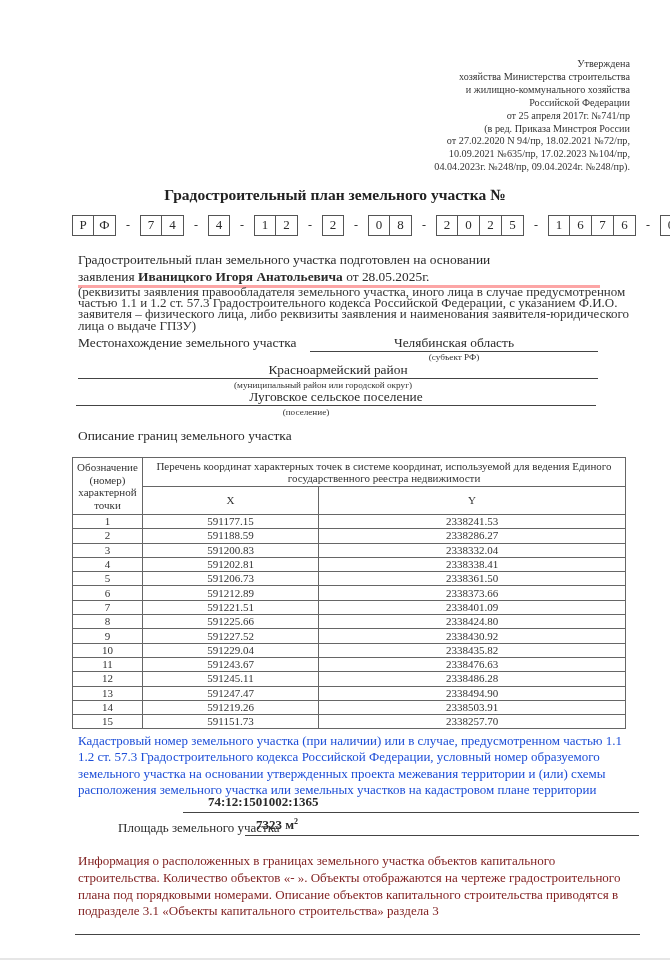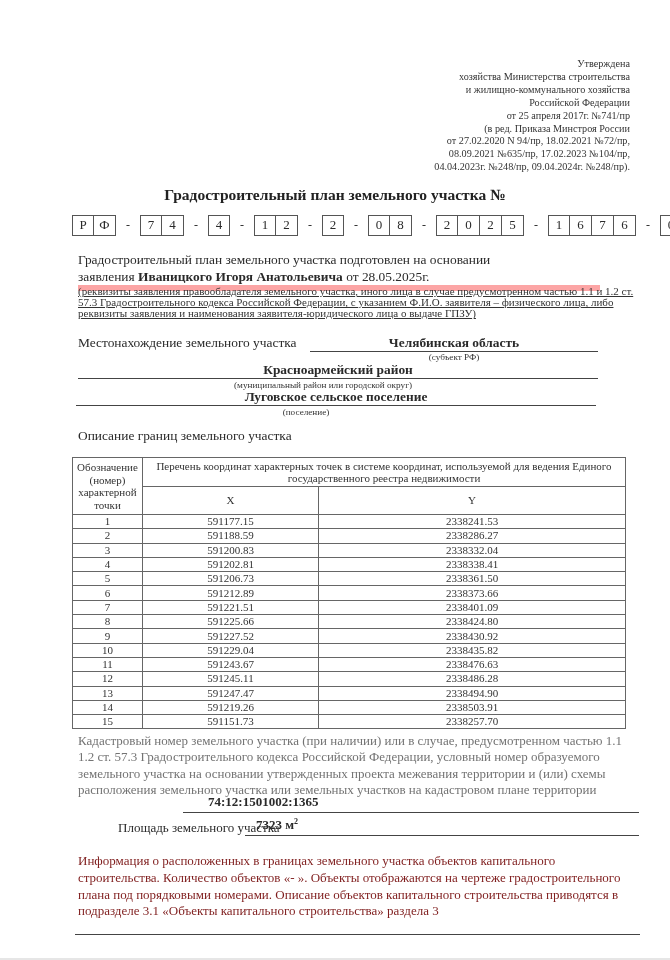--- a/index.html
+++ b/index.html
@@ -24,44 +24,44 @@
   .code-cell {
     width: 22px; height: 21px; border: 1px solid #555; border-left: none;
     display: flex; align-items: center; justify-content: center;
     font-size: 13px; box-sizing: border-box;
   }
   .code-cell:first-child { border-left: 1px solid #555; }
   .code-sep { width: 24px; text-align: center; font-size: 12px; }
   .basis {
     position: absolute; left: 78px; top: 252px; font-size: 13.4px; line-height: 16.5px; color: #2a2a2a;
   }
-  .basis .line2 { display: inline-block; border-bottom: 6px solid #fca5a5; width: 522px; }
+  .basis .line2 { display: inline-block; border-bottom: 3px solid #fca5a5; width: 522px; }
   .basis b { font-weight: bold; }
   .basis-note {
-    position: absolute; left: 78px; top: 286px; font-size: 11px; line-height: 11.2px; color: #333; width: 560px; text-decoration: underline;
+    position: absolute; left: 78px; top: 286px; font-size: 13px; line-height: 11.2px; color: #333; width: 560px;
   }
   .loc-label { position: absolute; left: 78px; top: 335px; font-size: 13.4px; }
   .loc-field {
-    position: absolute; text-align: center; font-size: 13.4px; border-bottom: 1px solid #444; font-weight: bold;
+    position: absolute; text-align: center; font-size: 13.4px; border-bottom: 1px solid #444;
   }
   .loc-caption { position: absolute; text-align: center; font-size: 9.2px; color: #333; }
   .section-label { position: absolute; left: 78px; top: 428px; font-size: 13.4px; }
   table.coords {
     position: absolute; left: 72px; top: 457px; width: 554px;
     border-collapse: collapse; font-size: 11px; color: #333;
   }
   table.coords td, table.coords th {
     border: 1px solid #666; text-align: center; font-weight: normal; padding: 0;
   }
   table.coords th { line-height: 12.5px; }
   table.coords tbody td { height: 13.3px; line-height: 13px; }
   .col-num { width: 69px; }
   .col-x { width: 175px; }
   .cad {
-    position: absolute; left: 78px; top: 733px; width: 560px; font-size: 13px; line-height: 16.3px; color: #737373;
+    position: absolute; left: 78px; top: 733px; width: 560px; font-size: 13px; line-height: 16.3px; color: #1d4ed8;
   }
   .cad-value-line {
     position: absolute; left: 183px; top: 811px; width: 456px; border-bottom: 1px solid #444; height: 1px;
   }
   .cad-value { position: absolute; left: 208px; top: 794px; font-size: 13px; font-weight: bold; }
   .area-label { position: absolute; left: 78px; top: 820px; font-size: 13px; margin-left: 40px; }
   .area-line { position: absolute; left: 245px; top: 834px; width: 394px; border-bottom: 1px solid #444; height: 1px; }
   .area-value { position: absolute; left: 256px; top: 817px; font-size: 13px; font-weight: bold; }
   .area-value sup { font-size: 8px; }
   .info {
@@ -74,21 +74,21 @@
 <body>
 
 <div class="approval" id="approval">
     <div>Утверждена</div>
     <div>хозяйства Министерства строительства</div>
     <div>и жилищно-коммунального хозяйства</div>
     <div>Российской Федерации</div>
     <div>от 25 апреля 2017г. №741/пр</div>
     <div>(в ред. Приказа Минстроя России</div>
     <div>от 27.02.2020 N 94/пр, 18.02.2021 №72/пр,</div>
-    <div>08.09.2021 №635/пр, 17.02.2023 №104/пр,</div>
+    <div>10.09.2021 №635/пр, 17.02.2023 №104/пр,</div>
     <div>04.04.2023г. №248/пр, 09.04.2024г. №248/пр).</div>
   </div>
 
 <div class="title">Градостроительный план земельного участка №</div>
 
 <div class="code-row" id="code-row">
     <div class="code-group">
       <div class="code-cell">Р</div>
       <div class="code-cell">Ф</div>
     </div>

